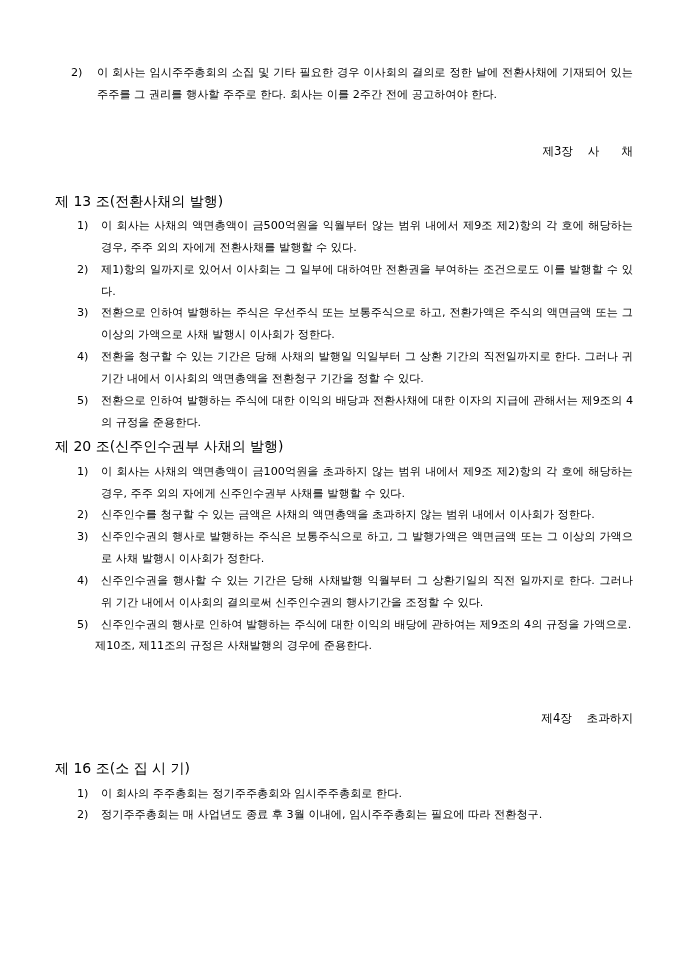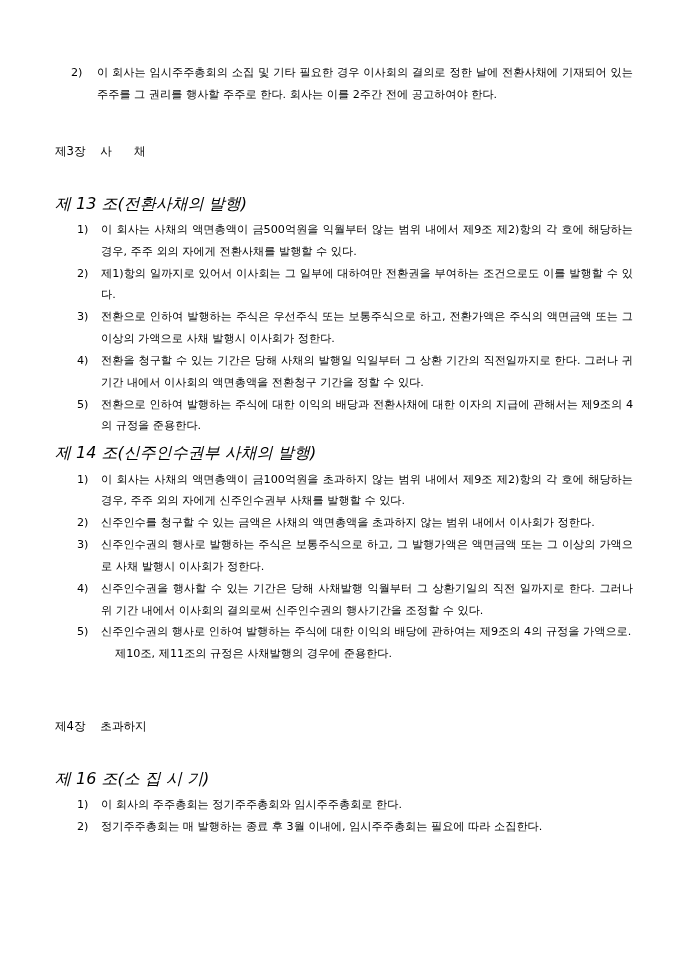--- a/index.html
+++ b/index.html
@@ -43,32 +43,32 @@
   .item-text {
     flex: 1 1 auto;
     text-align: justify;
     text-justify: inter-ideograph;
   }
   .top-block .item-num { width: 26px; margin-left: 16px; }
   .chapter {
     font-size: 11.6px;
     line-height: 1.9;
     white-space: pre;
+    text-align: right;
   }
   .article {
-    font-size: 16px;
+    font-size: 14px;
     line-height: 1.95;
     white-space: pre;
-    font-style: italic;
   }
   .sub-item .item-num { width: 24px; margin-left: 22px; }
   .plain-indent {
     font-size: 11.2px;
     line-height: 1.95;
-    margin-left: 60px;
+    margin-left: 40px;
     white-space: pre;
   }
   .gap-xl { height: 34px; }
   .gap-l { height: 26px; }
   .gap-m { height: 16px; }
 </style>
 </head>
 <body>
 
 <div class="page">
@@ -102,21 +102,21 @@
     </div>
     <div class="item-row sub-item">
       <span class="item-num">4)</span>
       <span class="item-text">전환을 청구할 수 있는 기간은 당해 사채의 발행일 익일부터 그 상환 기간의 직전일까지로 한다. 그러나 귀 기간 내에서 이사회의 액면총액을 전환청구 기간을 정할 수 있다.</span>
     </div>
     <div class="item-row sub-item">
       <span class="item-num">5)</span>
       <span class="item-text">전환으로 인하여 발행하는 주식에 대한 이익의 배당과 전환사채에 대한 이자의 지급에 관해서는 제9조의 4의 규정을 준용한다.</span>
     </div>
 
-    <div class="article">제 14 조(신주인수권부 사채의 발행)</div>
+    <div class="article">제 20 조(신주인수권부 사채의 발행)</div>
     <div class="item-row sub-item">
       <span class="item-num">1)</span>
       <span class="item-text">이 회사는 사채의 액면총액이 금100억원을 초과하지 않는 범위 내에서 제9조 제2)항의 각 호에 해당하는 경우, 주주 외의 자에게 신주인수권부 사채를 발행할 수 있다.</span>
     </div>
     <div class="item-row sub-item">
       <span class="item-num">2)</span>
       <span class="item-text">신주인수를 청구할 수 있는 금액은 사채의 액면총액을 초과하지 않는 범위 내에서 이사회가 정한다.</span>
     </div>
     <div class="item-row sub-item">
       <span class="item-num">3)</span>
@@ -140,17 +140,17 @@
 
     <div class="gap-l"></div>
 
     <div class="article">제 16 조(소 집 시 기)</div>
     <div class="item-row sub-item">
       <span class="item-num">1)</span>
       <span class="item-text">이 회사의 주주총회는 정기주주총회와 임시주주총회로 한다.</span>
     </div>
     <div class="item-row sub-item">
       <span class="item-num">2)</span>
-      <span class="item-text">정기주주총회는 매 발행하는 종료 후 3월 이내에, 임시주주총회는 필요에 따라 소집한다.</span>
+      <span class="item-text">정기주주총회는 매 사업년도 종료 후 3월 이내에, 임시주주총회는 필요에 따라 전환청구.</span>
     </div>
 
   </div>
 </div>
 
 </body></html>

